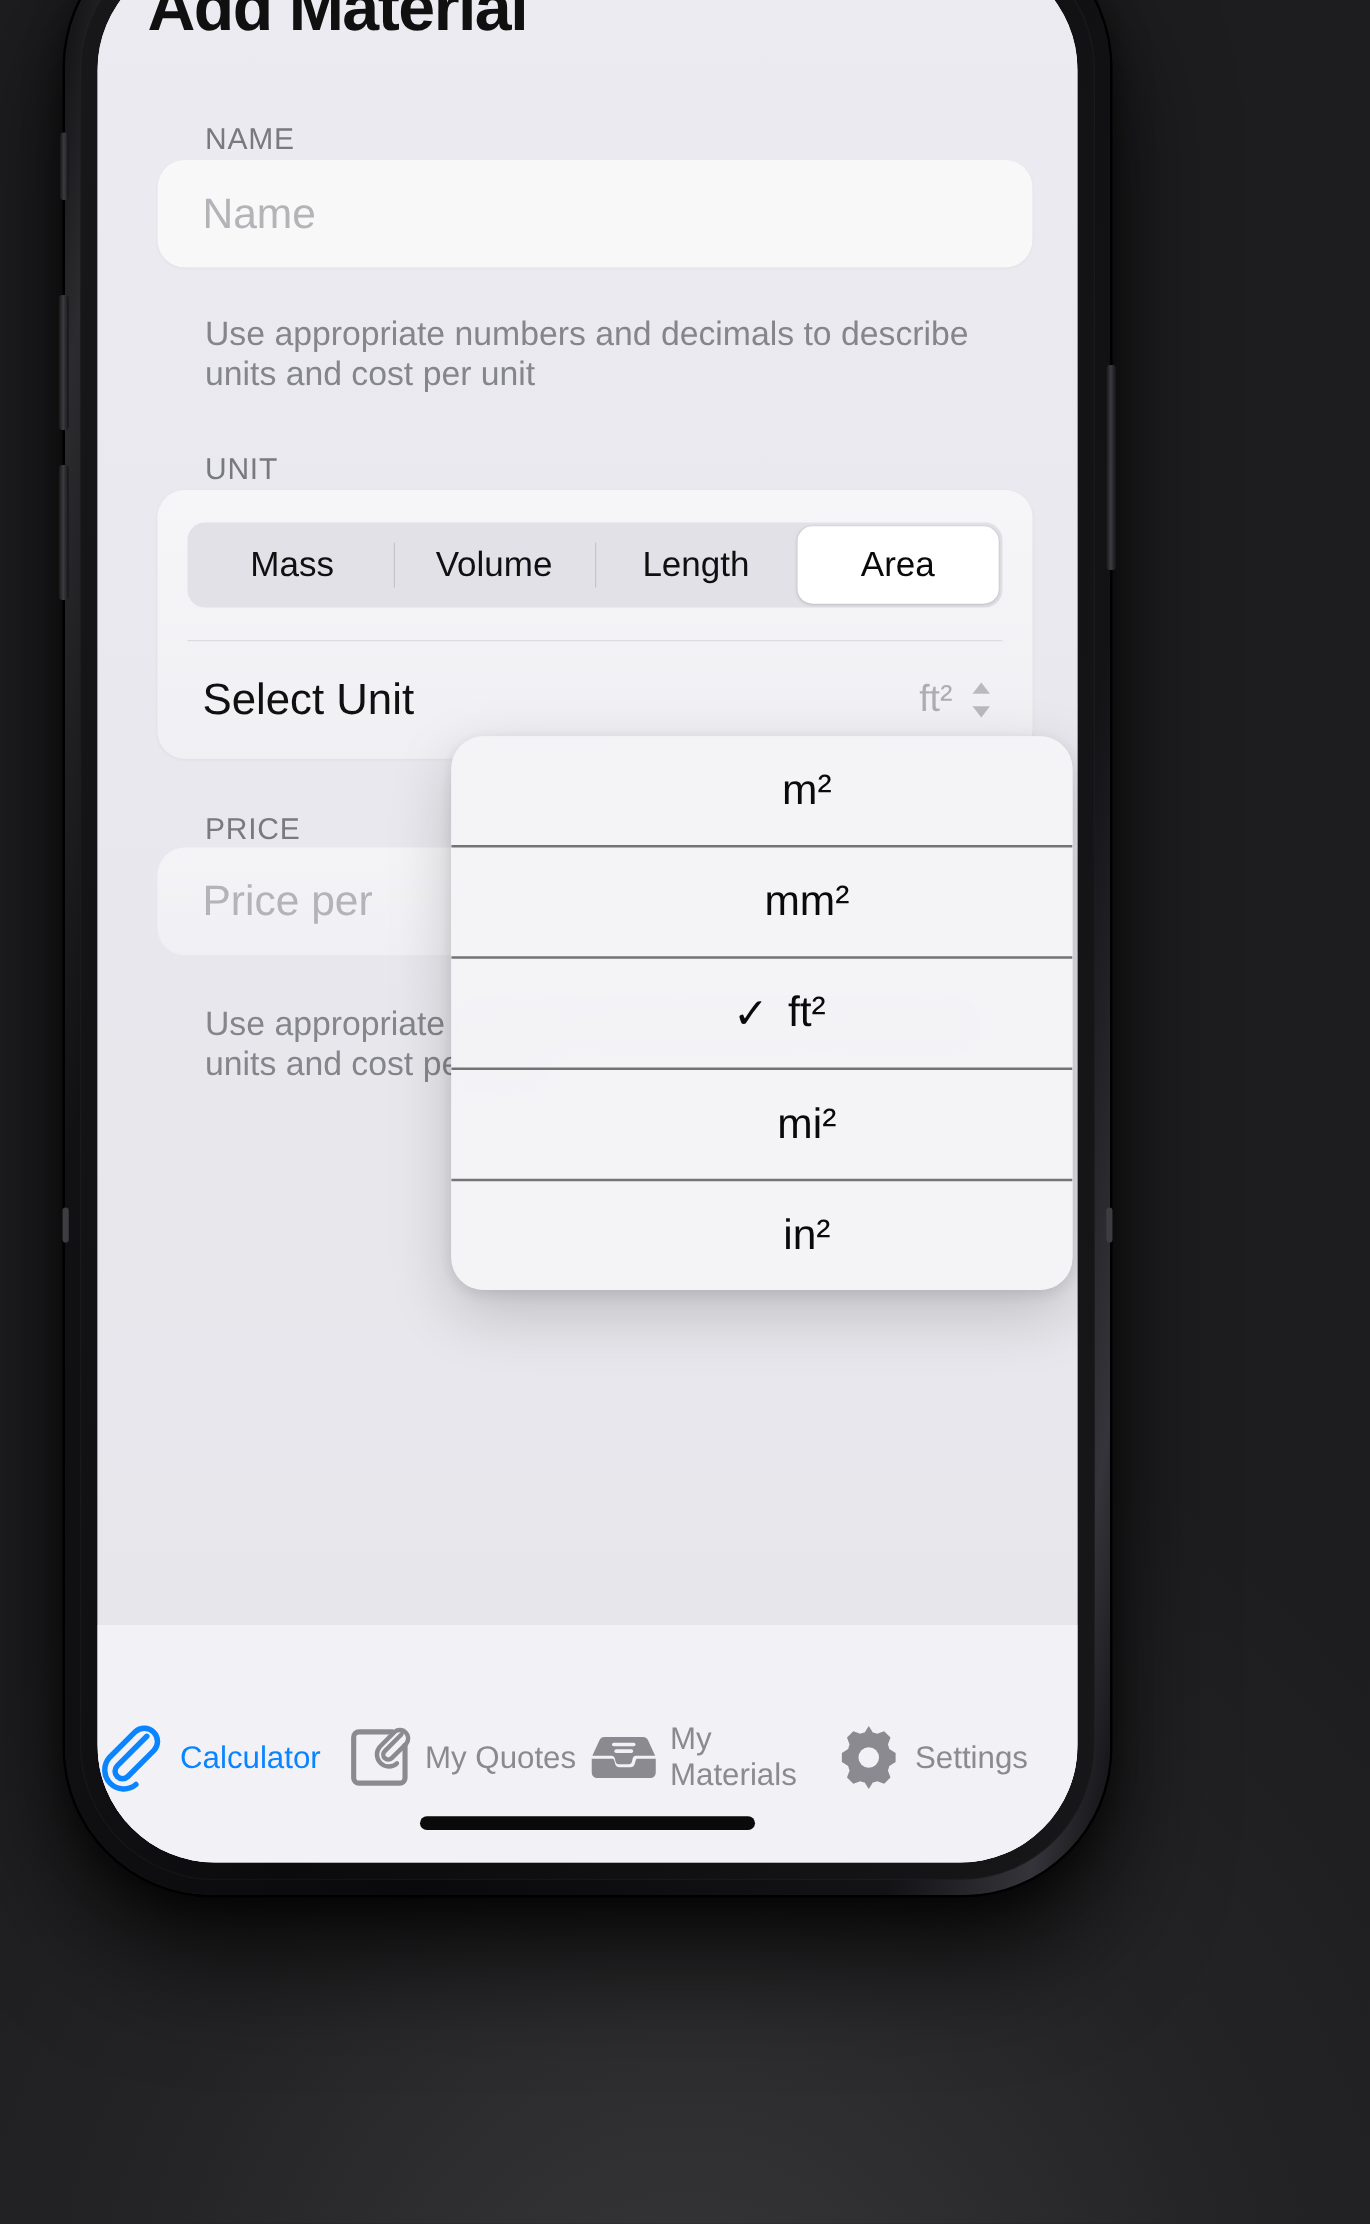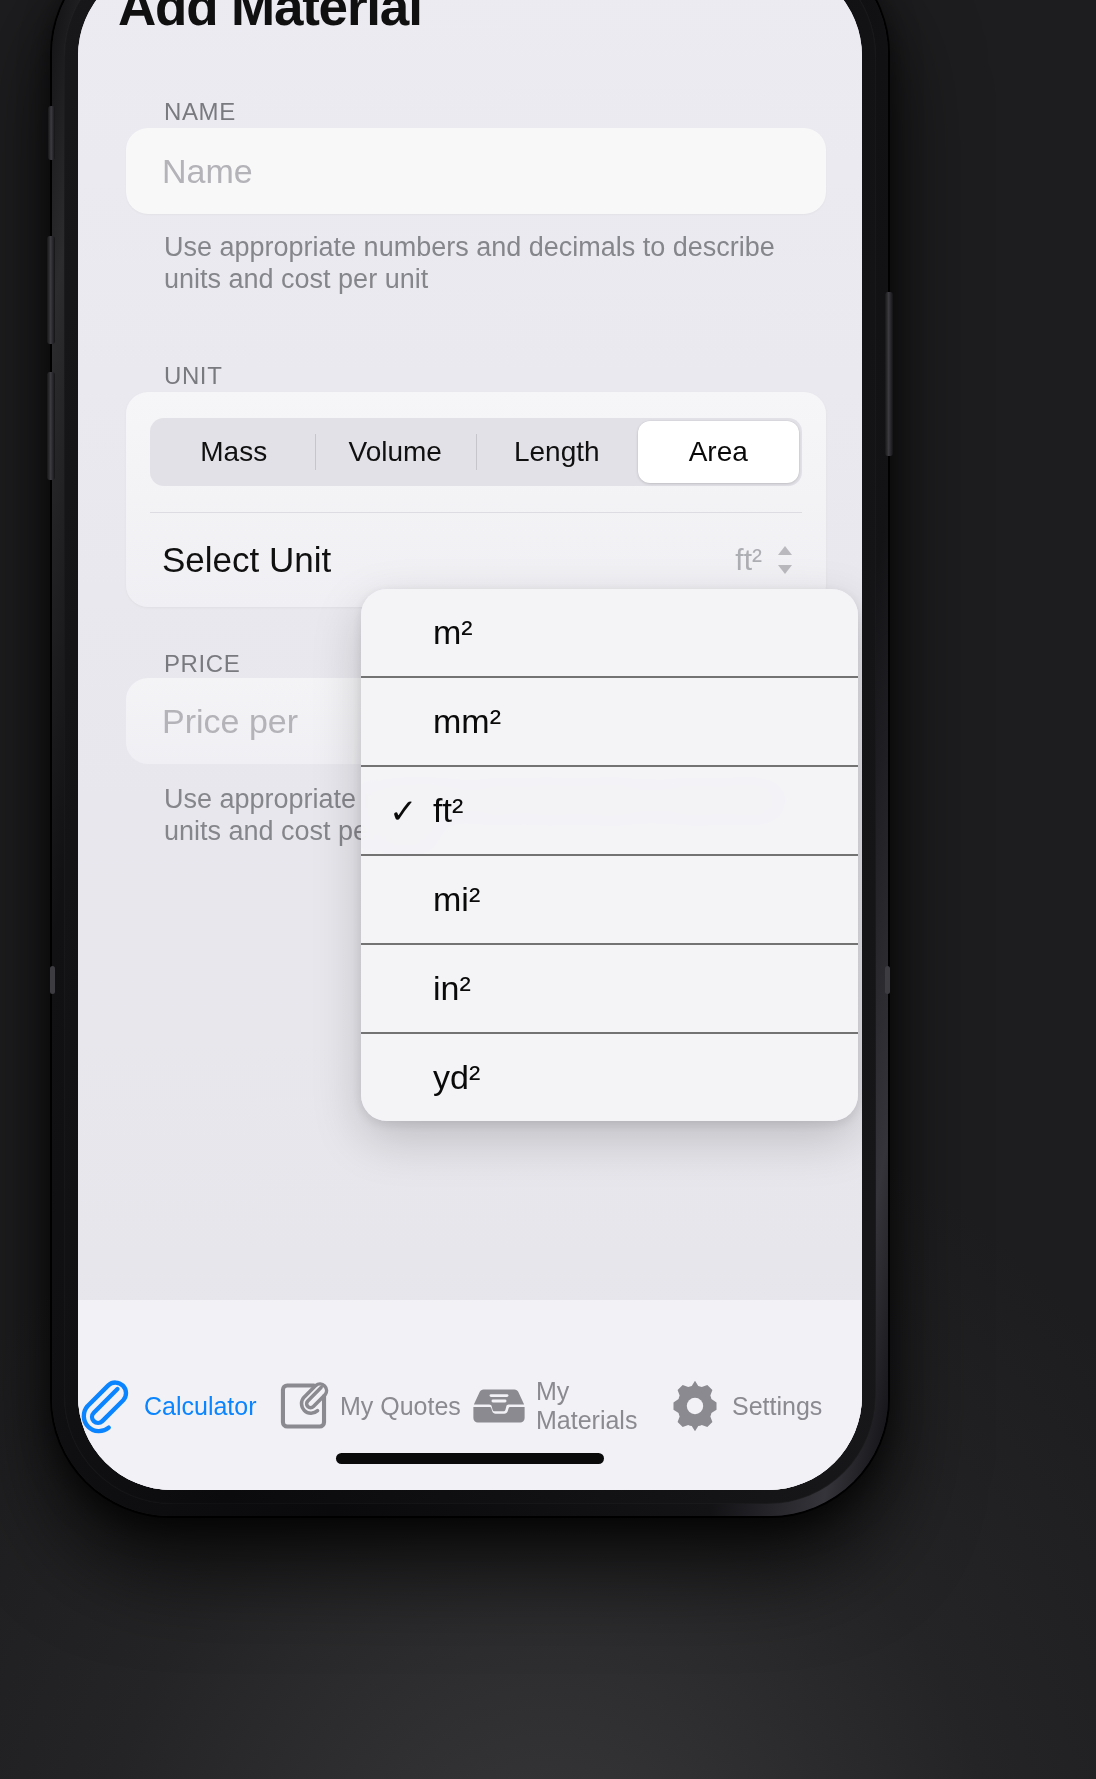--- a/index.html
+++ b/index.html
@@ -129,20 +129,21 @@
     box-shadow: none;
   }
 
   .helper {
     position: absolute;
     left: 86px;
     width: 640px;
     font-size: 27px;
     line-height: 1.18;
     color: #86868c;
+    margin-top: 20px;
   }
   #helper-name  { top: 270px; }
   #helper-price { top: 822px; }
 
   
   .unit-card {
     position: absolute;
     left: 48px;
     top: 430px;
     width: 700px;
@@ -232,20 +233,21 @@
     backdrop-filter: blur(14px);
   }
   .menu-item {
     height: 87px;
     display: flex;
     align-items: center;
     padding-left: 28px;
     font-size: 34px;
     color: #0a0a0a;
     position: relative;
+    justify-content: center;
   }
   .menu-item + .menu-item { border-top: 2px solid #737373; }
   .menu-check {
     width: 44px;
     font-size: 34px;
     color: #0a0a0a;
     display: inline-block;
   }
   .menu-check.hidden { visibility: hidden; }
 
@@ -379,24 +381,20 @@
             <span>ft²</span>
           </div>
           <div class="menu-item">
             <span class="menu-check hidden">✓</span>
             <span>mi²</span>
           </div>
           <div class="menu-item">
             <span class="menu-check hidden">✓</span>
             <span>in²</span>
           </div>
-          <div class="menu-item">
-            <span class="menu-check hidden">✓</span>
-            <span>yd²</span>
-          </div>
         </div>
 
       </div>
 
       <div class="tabbar">
 
         <div class="tab active">
           <span class="ticon">
             <svg width="58" height="58" viewBox="0 0 24 24" fill="none" stroke="#0a84ff" stroke-width="1.9" stroke-linecap="round" stroke-linejoin="round">
               <path d="M19.5 6.5 L9.2 16.8a2.6 2.6 0 0 0 3.7 3.7l9.1-9.1a4.6 4.6 0 0 0-6.5-6.5l-9.1 9.1a6.6 6.6 0 0 0 9.3 9.3" transform="translate(-2.2,-1.2) scale(0.95)"></path>

